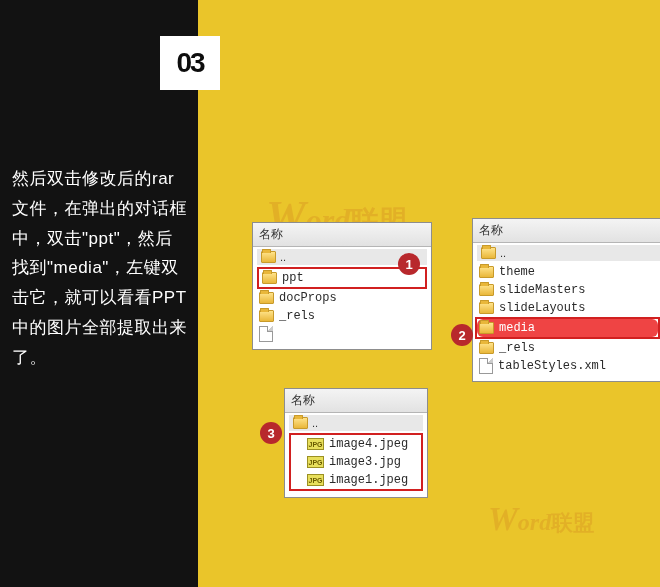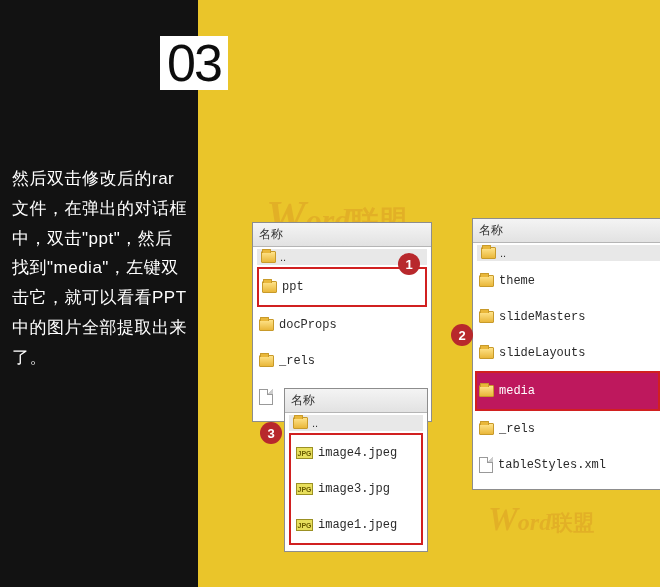--- a/index.html
+++ b/index.html
@@ -1,33 +1,33 @@
 <!DOCTYPE html>
 <html><head>
 <meta charset="utf-8">
 <style>
   * { margin: 0; padding: 0; box-sizing: border-box; }
   body { width: 660px; height: 587px; background: #eac52a; font-family: "Microsoft YaHei", Arial, sans-serif; overflow: hidden; position: relative; }
   .sidebar { position: absolute; left: 0; top: 0; width: 198px; height: 587px; background: #121212; }
-  .step-badge { position: absolute; left: 160px; top: 36px; width: 68px; height: 54px; background: #ffffff; color: #0d0d0d; font-size: 52px; font-weight: 400; display: flex; align-items: center; justify-content: center; letter-spacing: -2px; }
+  .step-badge { position: absolute; left: 160px; top: 36px; width: 60px; height: 54px; background: #ffffff; color: #0d0d0d; font-size: 28px; font-weight: 700; display: flex; align-items: center; justify-content: center; letter-spacing: -2px; }
   .instruction { position: absolute; left: 12px; top: 164px; width: 178px; color: #ffffff; font-size: 17px; line-height: 1.75; letter-spacing: 0.5px; }
   .panel { position: absolute; background: #fff; border: 1px solid #8d8d8d; box-shadow: 0 0 0 1px #bbb inset; }
   .panel-header { height: 24px; background: linear-gradient(#f4f4f4,#e2e2e2); border-bottom: 1px solid #b5b5b5; display: flex; align-items: center; font-size: 12px; color: #333; padding-left: 6px; font-family: "SimSun", Arial; }
   .panel-body { background: #fff; padding: 2px 4px 6px 4px; }
   .dotrow { height: 16px; background: #e8e8e8; display:flex; align-items:center; padding-left:4px; margin-bottom:2px; }
   .dotrow .folder-icon { margin-right:4px; }
   .dotrow-text { font-size:11px; color:#333; }
-  .row { display: flex; align-items: center; height: 36px; font-size: 12px; font-family: "Courier New", monospace; color: #2a2a2a; padding-left: 2px; white-space: nowrap; }
+  .row { display: flex; align-items: center; height: 18px; font-size: 12px; font-family: "Courier New", monospace; color: #2a2a2a; padding-left: 2px; white-space: nowrap; }
   .folder-icon { width: 15px; height: 12px; background: linear-gradient(#ffe38a,#e9b73a); border: 1px solid #c89a2a; border-radius: 1px; margin-right: 5px; position: relative; flex-shrink:0; }
   .folder-icon::before { content:""; position:absolute; left:0; top:-3px; width:7px; height:3px; background:#e9b73a; border:1px solid #c89a2a; border-bottom:none; border-radius:1px 1px 0 0; }
   .file-icon { width: 14px; height: 16px; background: #fff; border: 1px solid #999; margin-right: 5px; position: relative; flex-shrink:0; }
   .file-icon::before { content:""; position:absolute; right:-1px; top:-1px; width:5px; height:5px; background:linear-gradient(135deg,#fff 48%, #ccc 50%); border-bottom:1px solid #999; border-left:1px solid #999; }
   .jpg-icon { width: 17px; height: 12px; background: #e8df5c; border: 1px solid #9b9023; margin-right: 5px; font-size:7px; font-weight:bold; color:#6a5c00; display:flex; align-items:center; justify-content:center; font-family:Arial; flex-shrink:0; }
   .redbox { border: 2px solid #d12020; }
-  .highlight-row { background: #be185d; color: #ffffff !important; }
+  .highlight-row { background: #ef4444; color: #ffffff !important; border-radius: 6px; }
   .number-badge { position: absolute; width: 22px; height: 22px; border-radius: 50%; background: #b8282c; color: #fff; font-size: 13px; font-weight: bold; display: flex; align-items: center; justify-content: center; font-family: Arial; }
   .watermark { position: absolute; font-family: "Times New Roman", serif; font-style: italic; font-weight: bold; color: #c8691a; opacity: 0.22; white-space: nowrap; pointer-events: none; }
   .watermark .w { font-size: 1.4em; }
   .watermark .cn { font-family: "Microsoft YaHei"; font-style: normal; font-size: 0.9em; font-weight: bold; }
   .panel-edge-r { border-right: none; }
 </style>
 </head>
 <body>
 
 <div class="sidebar"></div>
@@ -111,21 +111,21 @@
 
 <div class="panel" style="left:284px; top:388px; width:144px;">
   <div class="panel-header">
       <span>名称</span>
     </div>
   <div class="panel-body">
     <div class="dotrow">
         <span class="folder-icon"></span>
         <span class="dotrow-text">..</span>
       </div>
-    <div class="redbox" style="padding:0 3px;">
+    <div class="redbox" style="padding:0 14px;">
       <div class="row">
           <span class="jpg-icon">JPG</span>
           <span>image4.jpeg</span>
         </div>
       <div class="row">
           <span class="jpg-icon">JPG</span>
           <span>image3.jpg</span>
         </div>
       <div class="row">
           <span class="jpg-icon">JPG</span>

